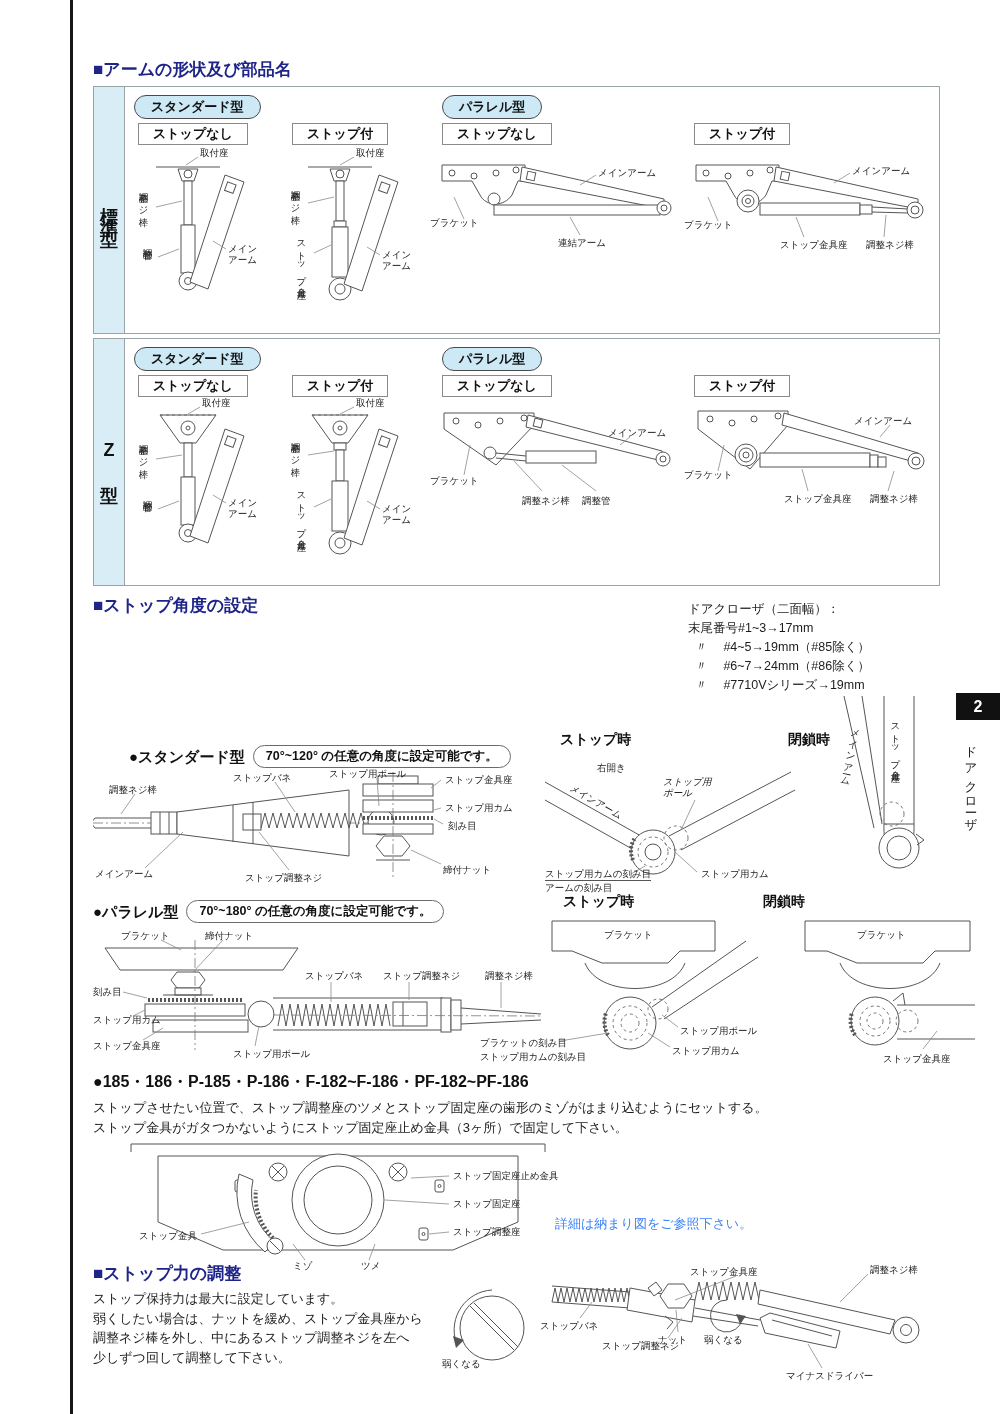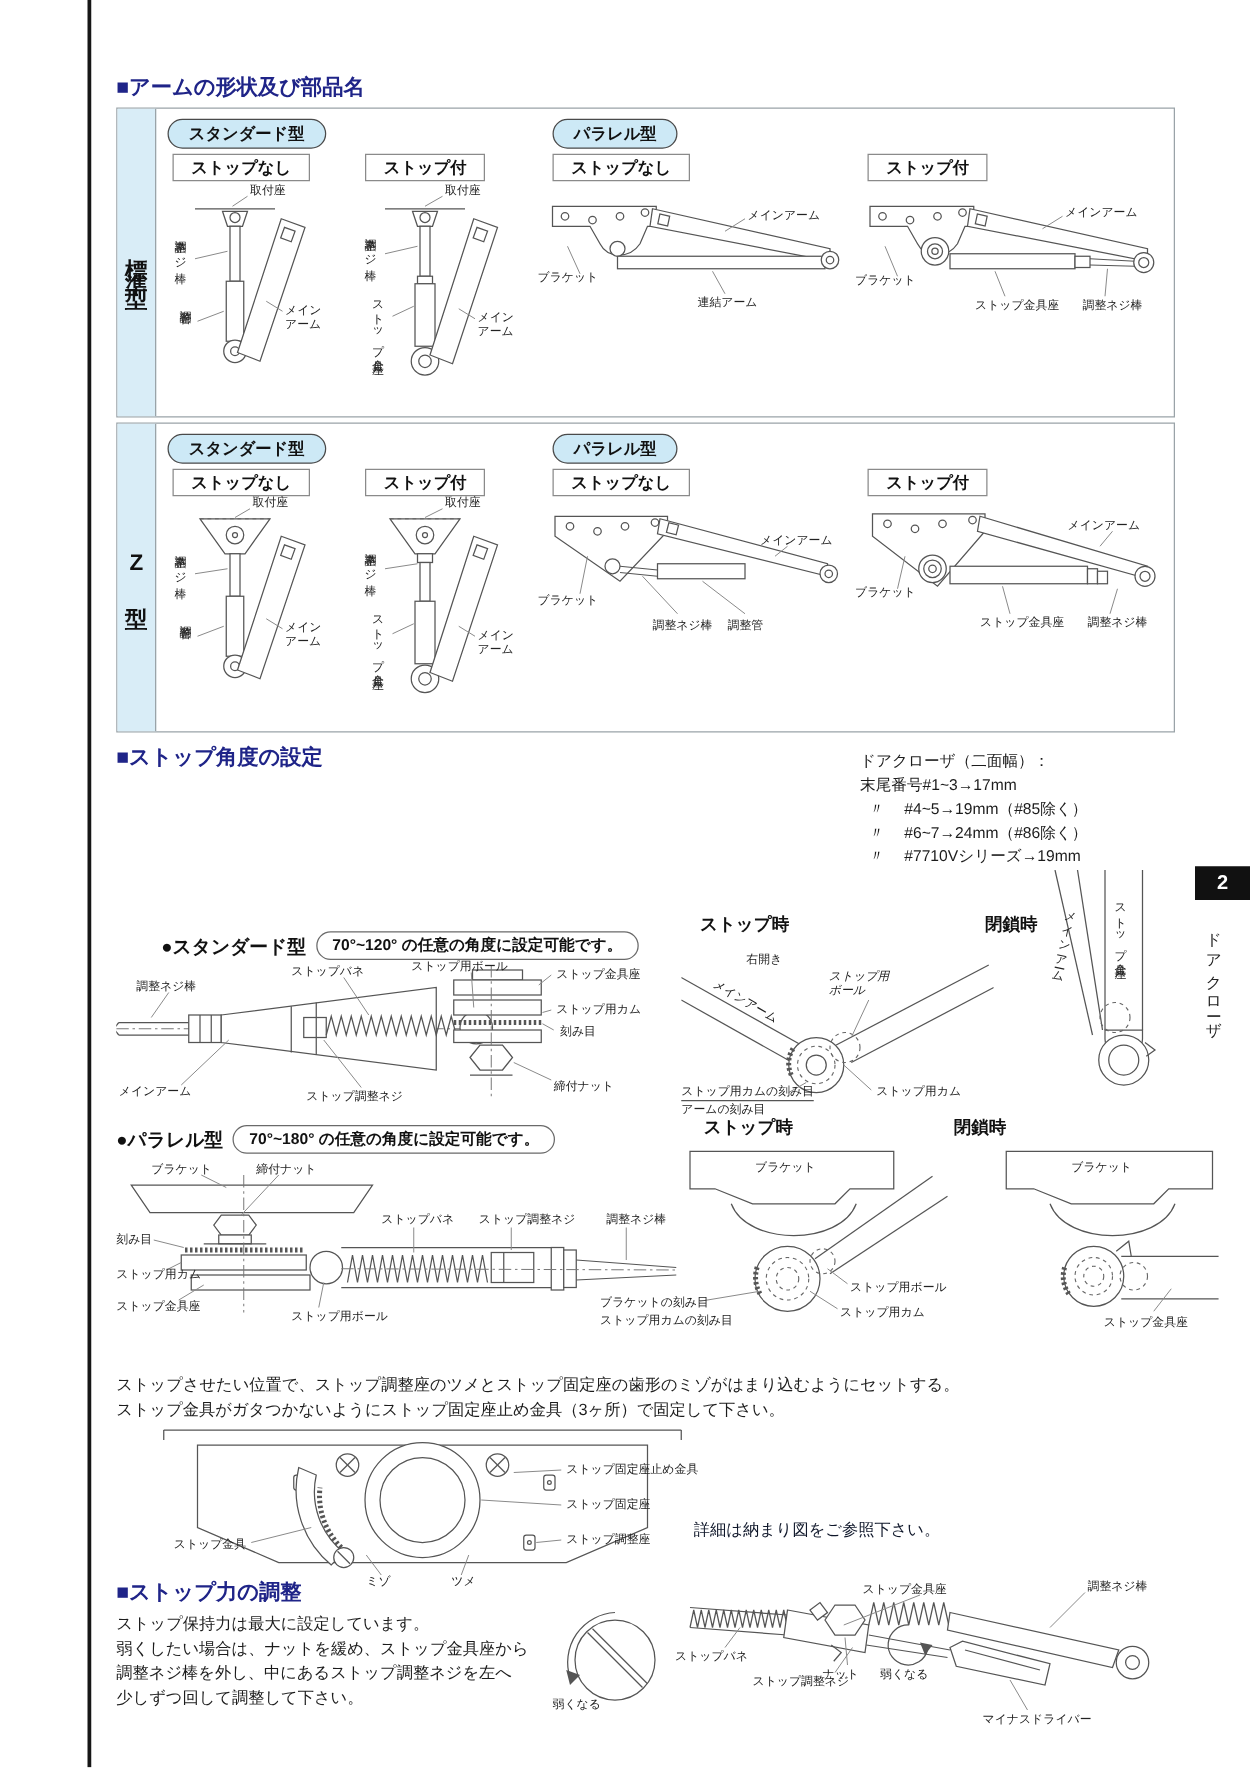--- a/index.html
+++ b/index.html
@@ -30,21 +30,21 @@
   .axis{stroke:#777;stroke-width:0.8;stroke-dasharray:10,3,2,3;fill:none;}
   .dash{stroke:#666;stroke-width:0.9;stroke-dasharray:3,3;fill:none;}
   .lbl{position:absolute;font-size:9.5px;line-height:1.2;color:#222;white-space:nowrap;}
   .lbl.pre{white-space:pre-line;}
   .lbl.v{writing-mode:vertical-rl;text-orientation:upright;letter-spacing:1px;}
   .sub-head{position:absolute;font-size:15px;font-weight:bold;color:#111;white-space:nowrap;}
   .range-pill{display:inline-block;margin-left:8px;border:1.5px solid #6a6a6a;border-radius:13px;
         padding:2px 12px;font-size:12.5px;font-weight:bold;vertical-align:2px;}
   .state-head{position:absolute;font-size:14px;font-weight:bold;color:#111;white-space:nowrap;}
   .models-head{position:absolute;font-size:16px;font-weight:bold;color:#111;white-space:nowrap;}
-  .ref-note{position:absolute;font-size:13px;color:#0f172a;white-space:nowrap;}
+  .ref-note{position:absolute;font-size:13px;color:#3b82f6;white-space:nowrap;}
   
   .tab-num{position:absolute;left:956px;top:693px;width:44px;height:27px;background:#111;color:#fff;
         display:flex;align-items:center;justify-content:center;font-size:16px;font-weight:bold;}
   .tab-side{position:absolute;left:962px;top:737px;writing-mode:vertical-rl;text-orientation:upright;
         font-size:12.5px;color:#222;letter-spacing:3px;}
 </style>
 </head>
 <body>
 
 <div class="page">
@@ -460,20 +460,21 @@
       <line class="ln" x1="152" y1="92" x2="230" y2="92"></line>
         <line class="ln" x1="152" y1="126" x2="230" y2="126"></line>
       <circle class="dash" cx="162" cy="108" r="11"></circle>
       <path class="hatch" d="M110,122 A24,24 0 0 1 107,100"></path>
       <line class="ldr" x1="178" y1="136" x2="192" y2="118"></line>
     </svg>
     <span class="lbl" style="left:112px;top:16px;">ブラケット</span>
     <span class="lbl" style="left:138px;top:140px;">ストップ金具座</span>
   </div>
 
+  <div class="models-head" style="left:93px;top:1072px;">●185・186・P-185・P-186・F-182~F-186・PF-182~PF-186</div>
   <div class="body-text" style="left:93px;top:1098px;width:830px;">ストップさせたい位置で、ストップ調整座のツメとストップ固定座の歯形のミゾがはまり込むようにセットする。
 ストップ金具がガタつかないようにストップ固定座止め金具（3ヶ所）で固定して下さい。</div>
 
   <div class="diag" style="left:123px;top:1142px;width:430px;height:128px;">
     <svg width="430" height="128" viewBox="0 0 430 128">
       <line class="ln" x1="8" y1="2" x2="422" y2="2"></line>
       <line class="ln" x1="8" y1="2" x2="8" y2="10"></line>
         <line class="ln" x1="422" y1="2" x2="422" y2="10"></line>
       <path class="lnw" d="M35,14 L395,14 L395,80 L330,108 L100,108 L35,80 Z"></path>
       <circle class="lnw" cx="215" cy="58" r="46"></circle>

